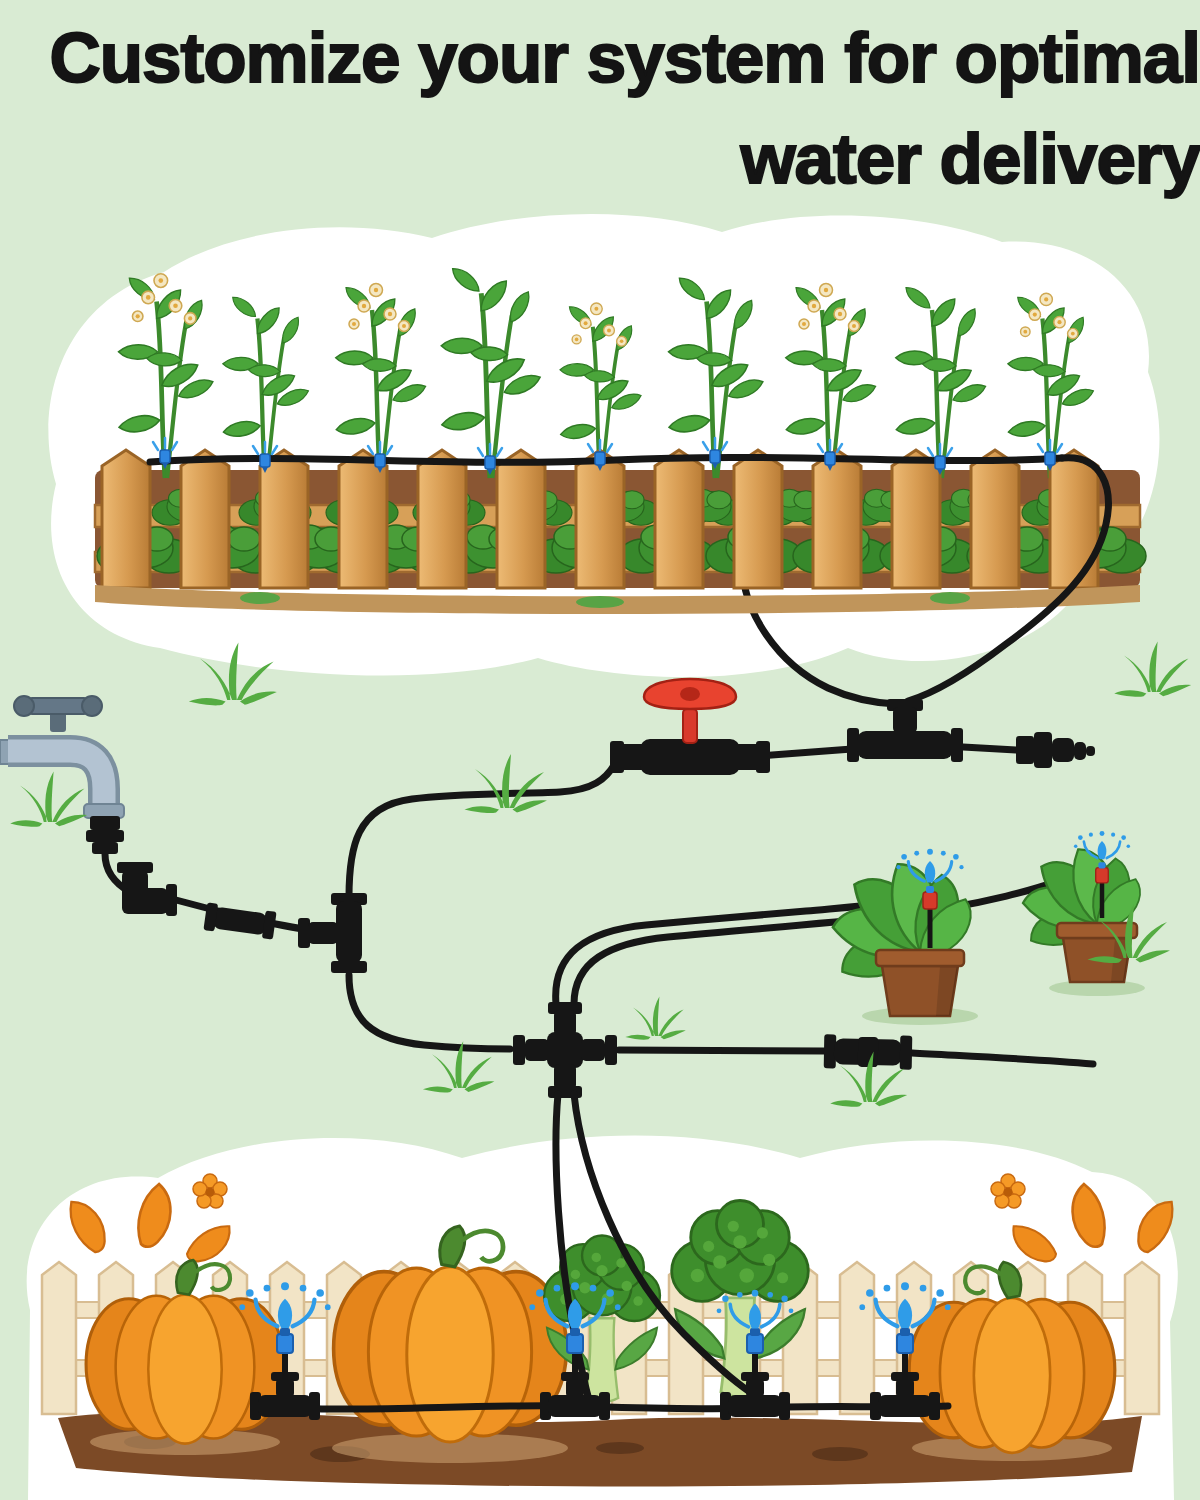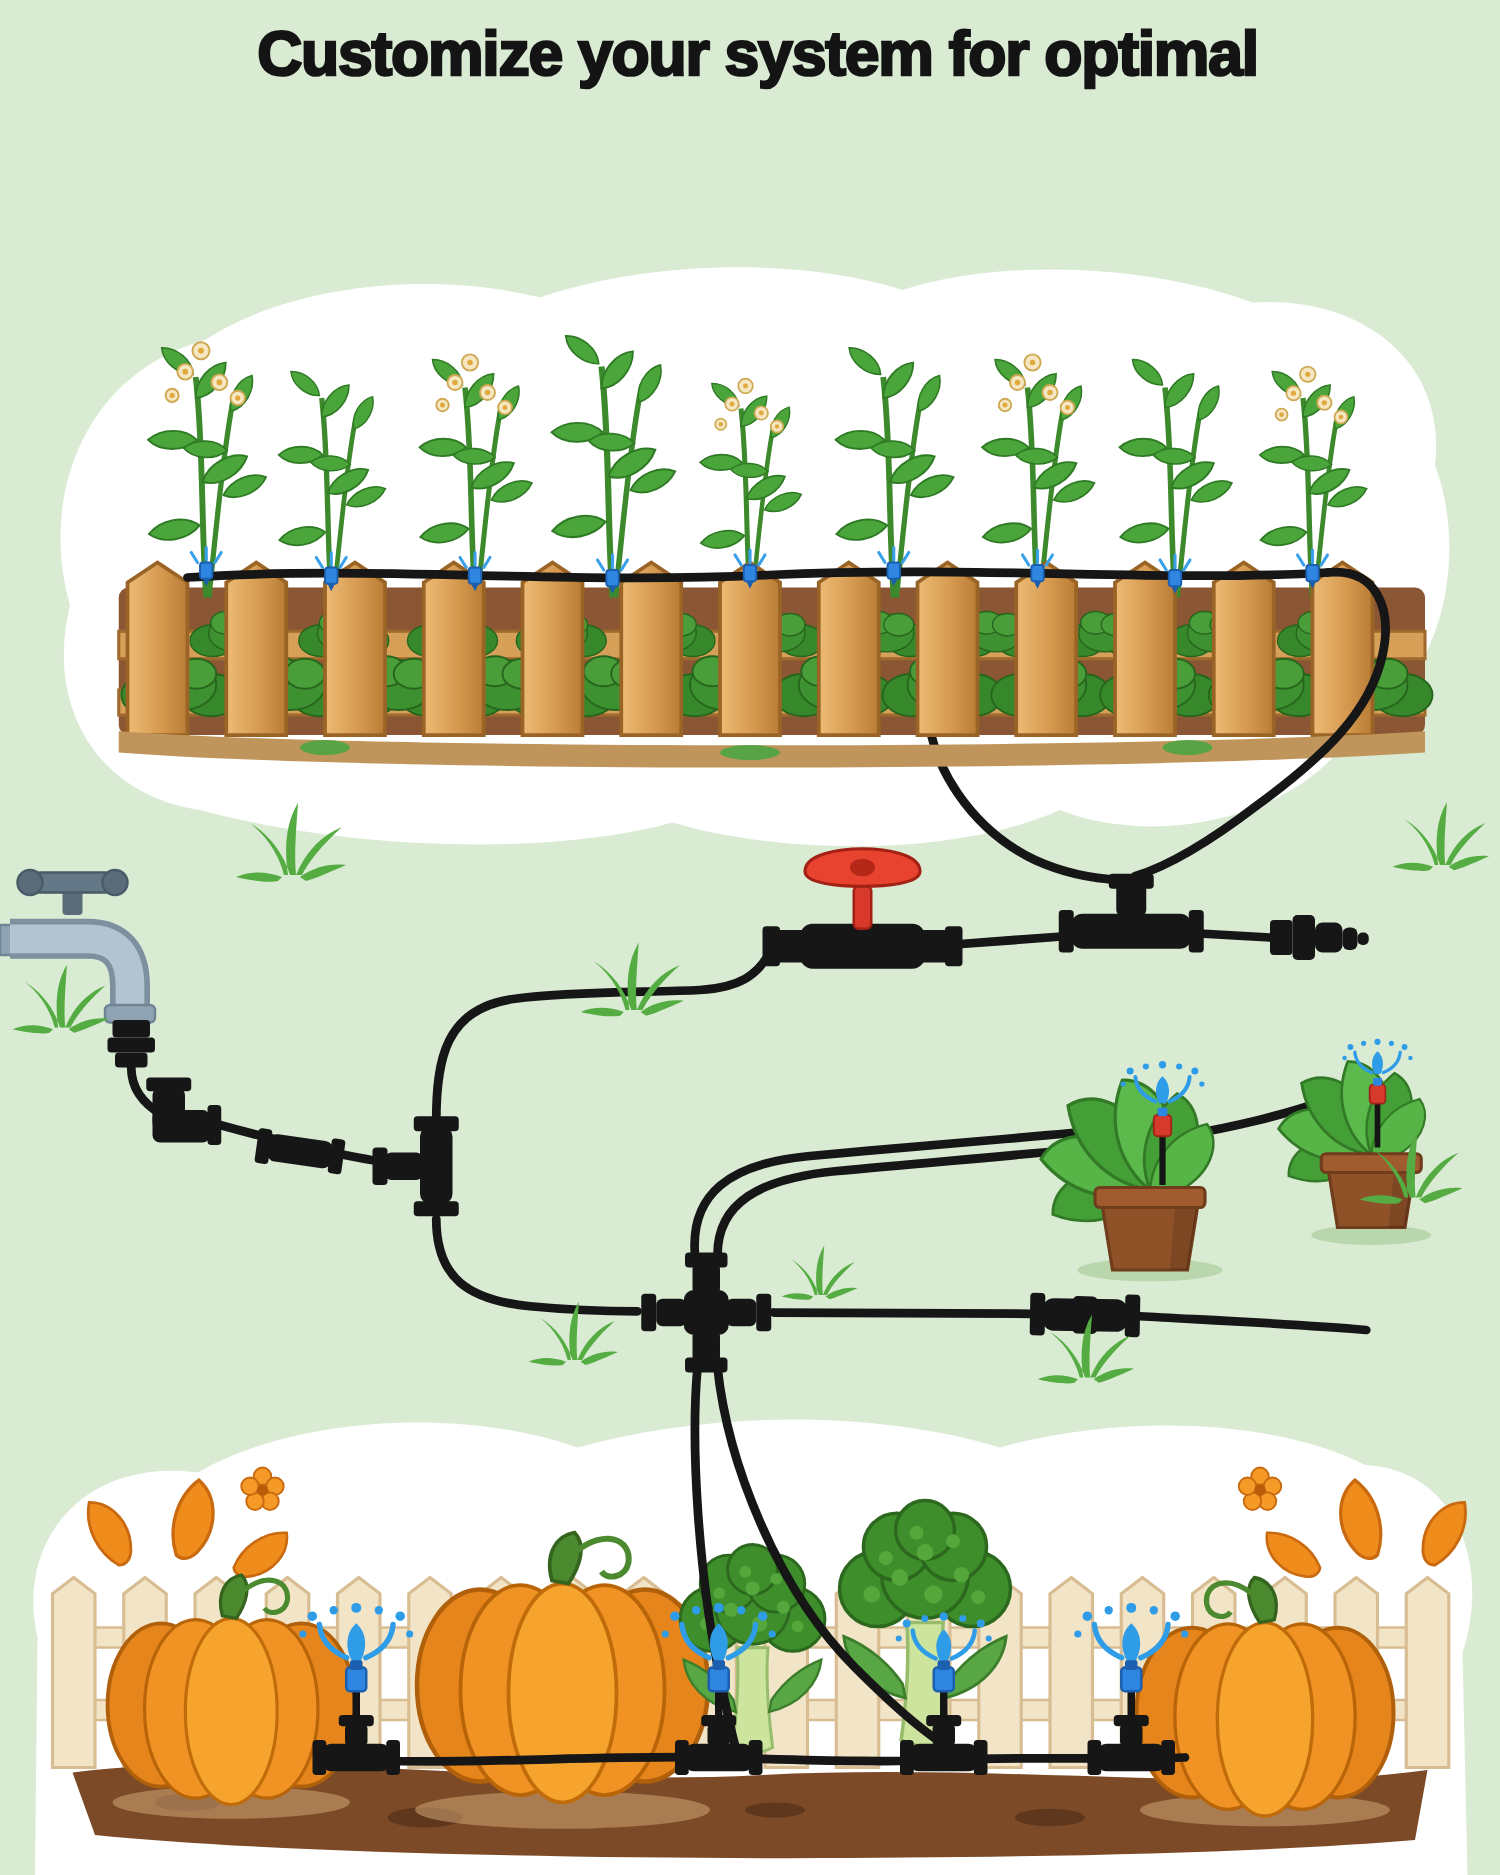--- a/index.html
+++ b/index.html
@@ -2,34 +2,35 @@
 <html><head>
 <meta charset="utf-8">
 <style>
   html,body { margin:0; padding:0; background:#d9ebd3; }
   .canvas {
     position:relative; width:1200px; height:1500px; overflow:hidden;
     background:#d9ebd3; font-family:"Liberation Sans", sans-serif;
   }
   .title {
     position:absolute; left:12px; right:0; top:8px; z-index:2;
-    text-align:center; color:#141414; font-weight:bold;
-    font-size:50px; line-height:1.42; letter-spacing:-1px;
+    text-align:right; color:#141414; font-weight:bold;
+    font-size:71px; line-height:1.42; letter-spacing:-1px;
     -webkit-text-stroke:2px #141414;
   }
   .title div { white-space:nowrap; }
   .art { position:absolute; left:0; top:0; z-index:1; }
 </style>
 </head>
 <body>
 
 <div class="canvas">
 
   <div class="title">
     <div>Customize your system for optimal</div>
+    <div>water delivery</div>
   </div>
 
   <svg class="art" width="1200" height="1500" viewBox="0 0 1200 1500">
     <defs>
       <linearGradient id="wood" x1="0" y1="0" x2="1" y2="0">
         <stop offset="0" stop-color="#edbb75"></stop>
         <stop offset="0.55" stop-color="#d69a50"></stop>
         <stop offset="1" stop-color="#b97c36"></stop>
       </linearGradient>
 

